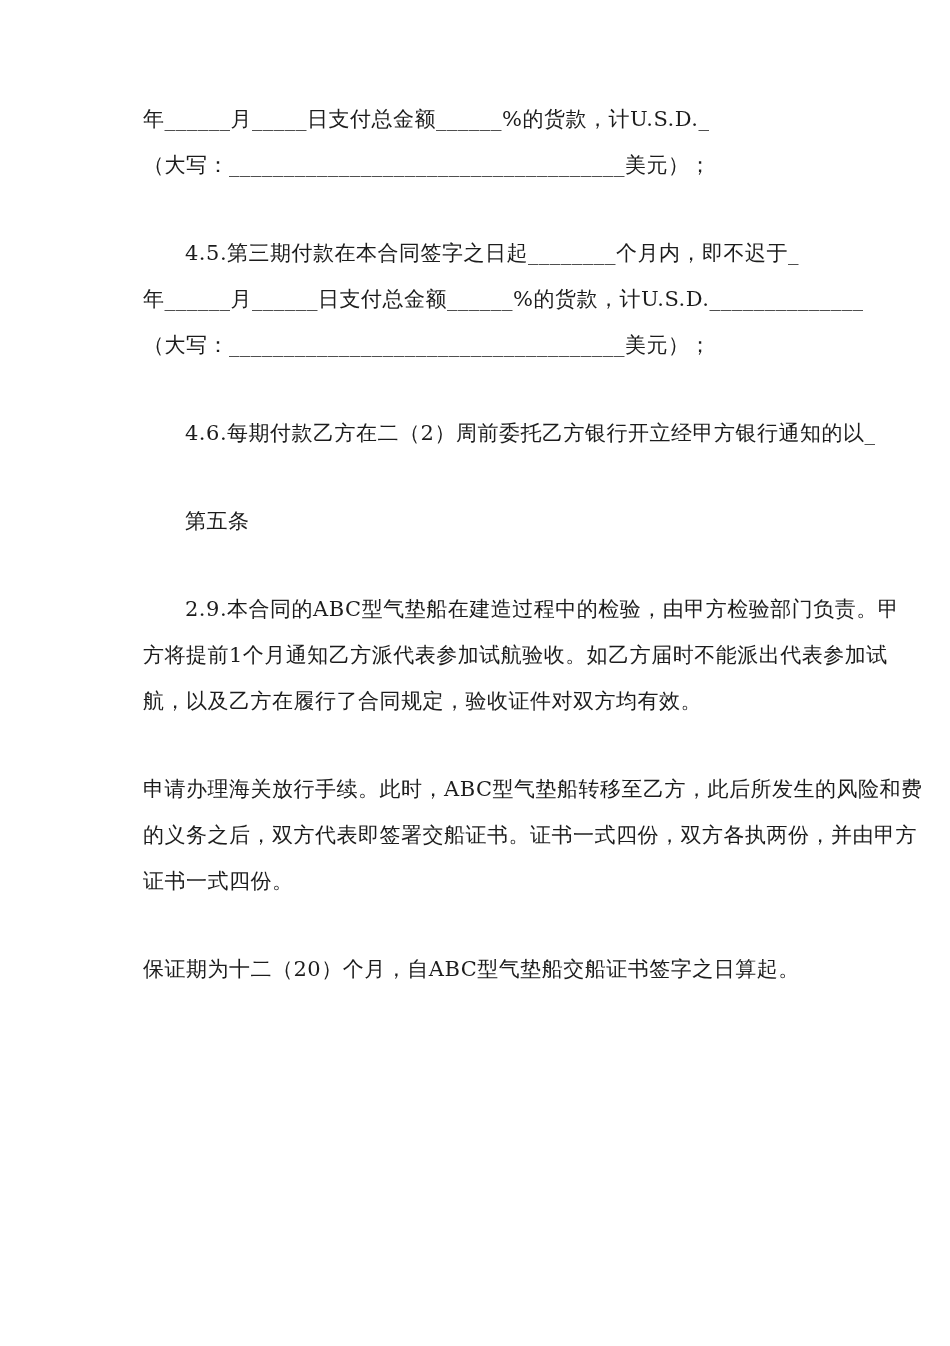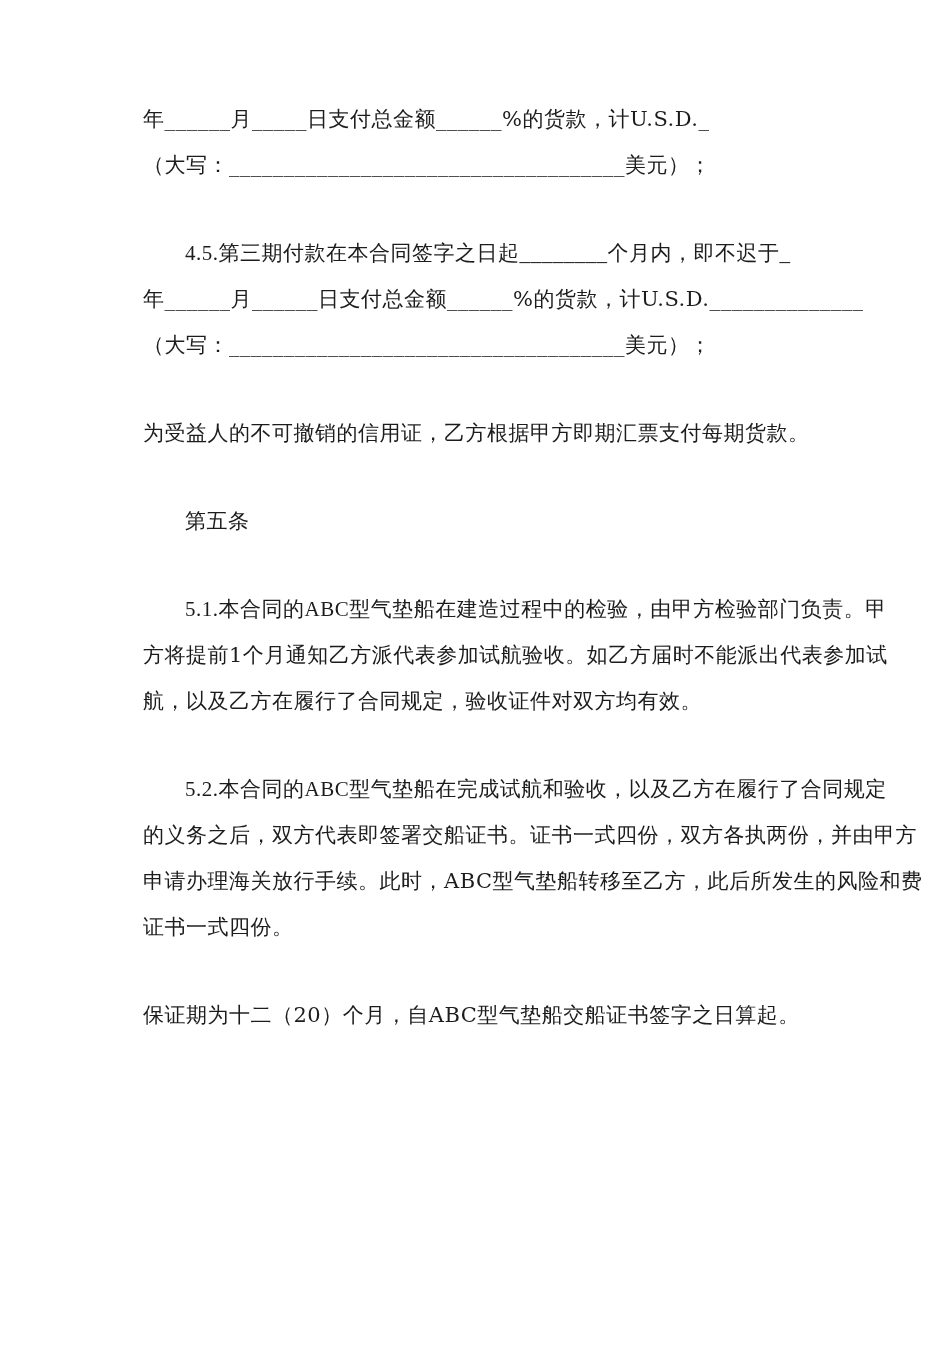--- a/index.html
+++ b/index.html
@@ -27,58 +27,56 @@
   }
   .line {
     height: 46px;
     line-height: 46px;
     font-size: 21px;
     white-space: nowrap;
     letter-spacing: 0.5px;
   }
   .line.first {
     text-indent: 42px;
-    font-family: Liberation Serif, serif;
   }
 </style>
 </head>
 <body>
 
 <div class="page">
   <div class="content">
 
     <div class="para">
       <div class="line">年______月_____日支付总金额______%的货款，计U.S.D._</div>
       <div class="line">（大写：____________________________________美元）；</div>
     </div>
 
     <div class="para">
       <div class="line first">4.5.第三期付款在本合同签字之日起________个月内，即不迟于_</div>
       <div class="line">年______月______日支付总金额______%的货款，计U.S.D.______________</div>
       <div class="line">（大写：____________________________________美元）；</div>
     </div>
 
     <div class="para">
-      <div class="line">为受益人的不可撤销的信用证，乙方根据甲方即期汇票支付每期货款。</div>
+      <div class="line first">4.6.每期付款乙方在二（2）周前委托乙方银行开立经甲方银行通知的以_</div>
     </div>
 
     <div class="para">
       <div class="line first">第五条</div>
     </div>
 
     <div class="para">
-      <div class="line first">5.1.本合同的ABC型气垫船在建造过程中的检验，由甲方检验部门负责。甲</div>
+      <div class="line first">2.9.本合同的ABC型气垫船在建造过程中的检验，由甲方检验部门负责。甲</div>
       <div class="line">方将提前1个月通知乙方派代表参加试航验收。如乙方届时不能派出代表参加试</div>
       <div class="line">航，以及乙方在履行了合同规定，验收证件对双方均有效。</div>
     </div>
 
     <div class="para">
-      <div class="line first">5.2.本合同的ABC型气垫船在完成试航和验收，以及乙方在履行了合同规定</div>
+      <div class="line">申请办理海关放行手续。此时，ABC型气垫船转移至乙方，此后所发生的风险和费</div>
       <div class="line">的义务之后，双方代表即签署交船证书。证书一式四份，双方各执两份，并由甲方</div>
-      <div class="line">申请办理海关放行手续。此时，ABC型气垫船转移至乙方，此后所发生的风险和费</div>
       <div class="line">证书一式四份。</div>
     </div>
 
 
     <div class="para">
       <div class="line">保证期为十二（20）个月，自ABC型气垫船交船证书签字之日算起。</div>
     </div>
 
   </div>
 </div>

